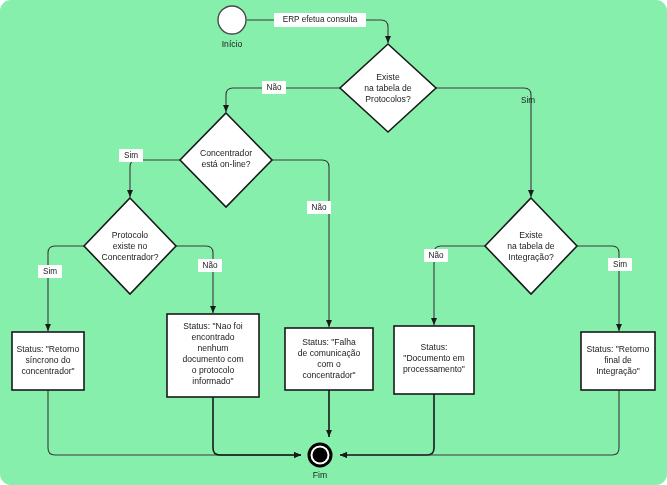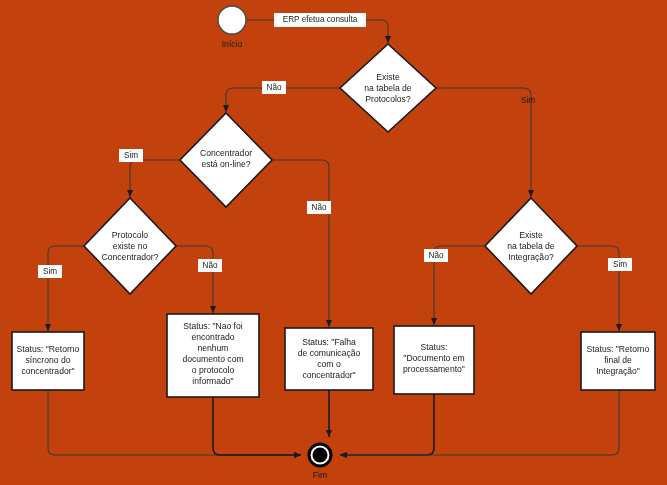--- a/index.html
+++ b/index.html
@@ -7,22 +7,23 @@
     padding: 0;
     background: #ffffff;
   }
   body {
     font-family: "Liberation Sans", sans-serif;
   }
   #canvas {
     position: relative;
     width: 667px;
     height: 485px;
-    background: #c2410c;
+    background: #86efac;
     overflow: hidden;
+    border-radius: 11px;
   }
   #flow-svg {
     position: absolute;
     left: 0;
     top: 0;
   }
   .edge {
     fill: none;
     stroke: #3a3a3a;
     stroke-width: 1.1;

